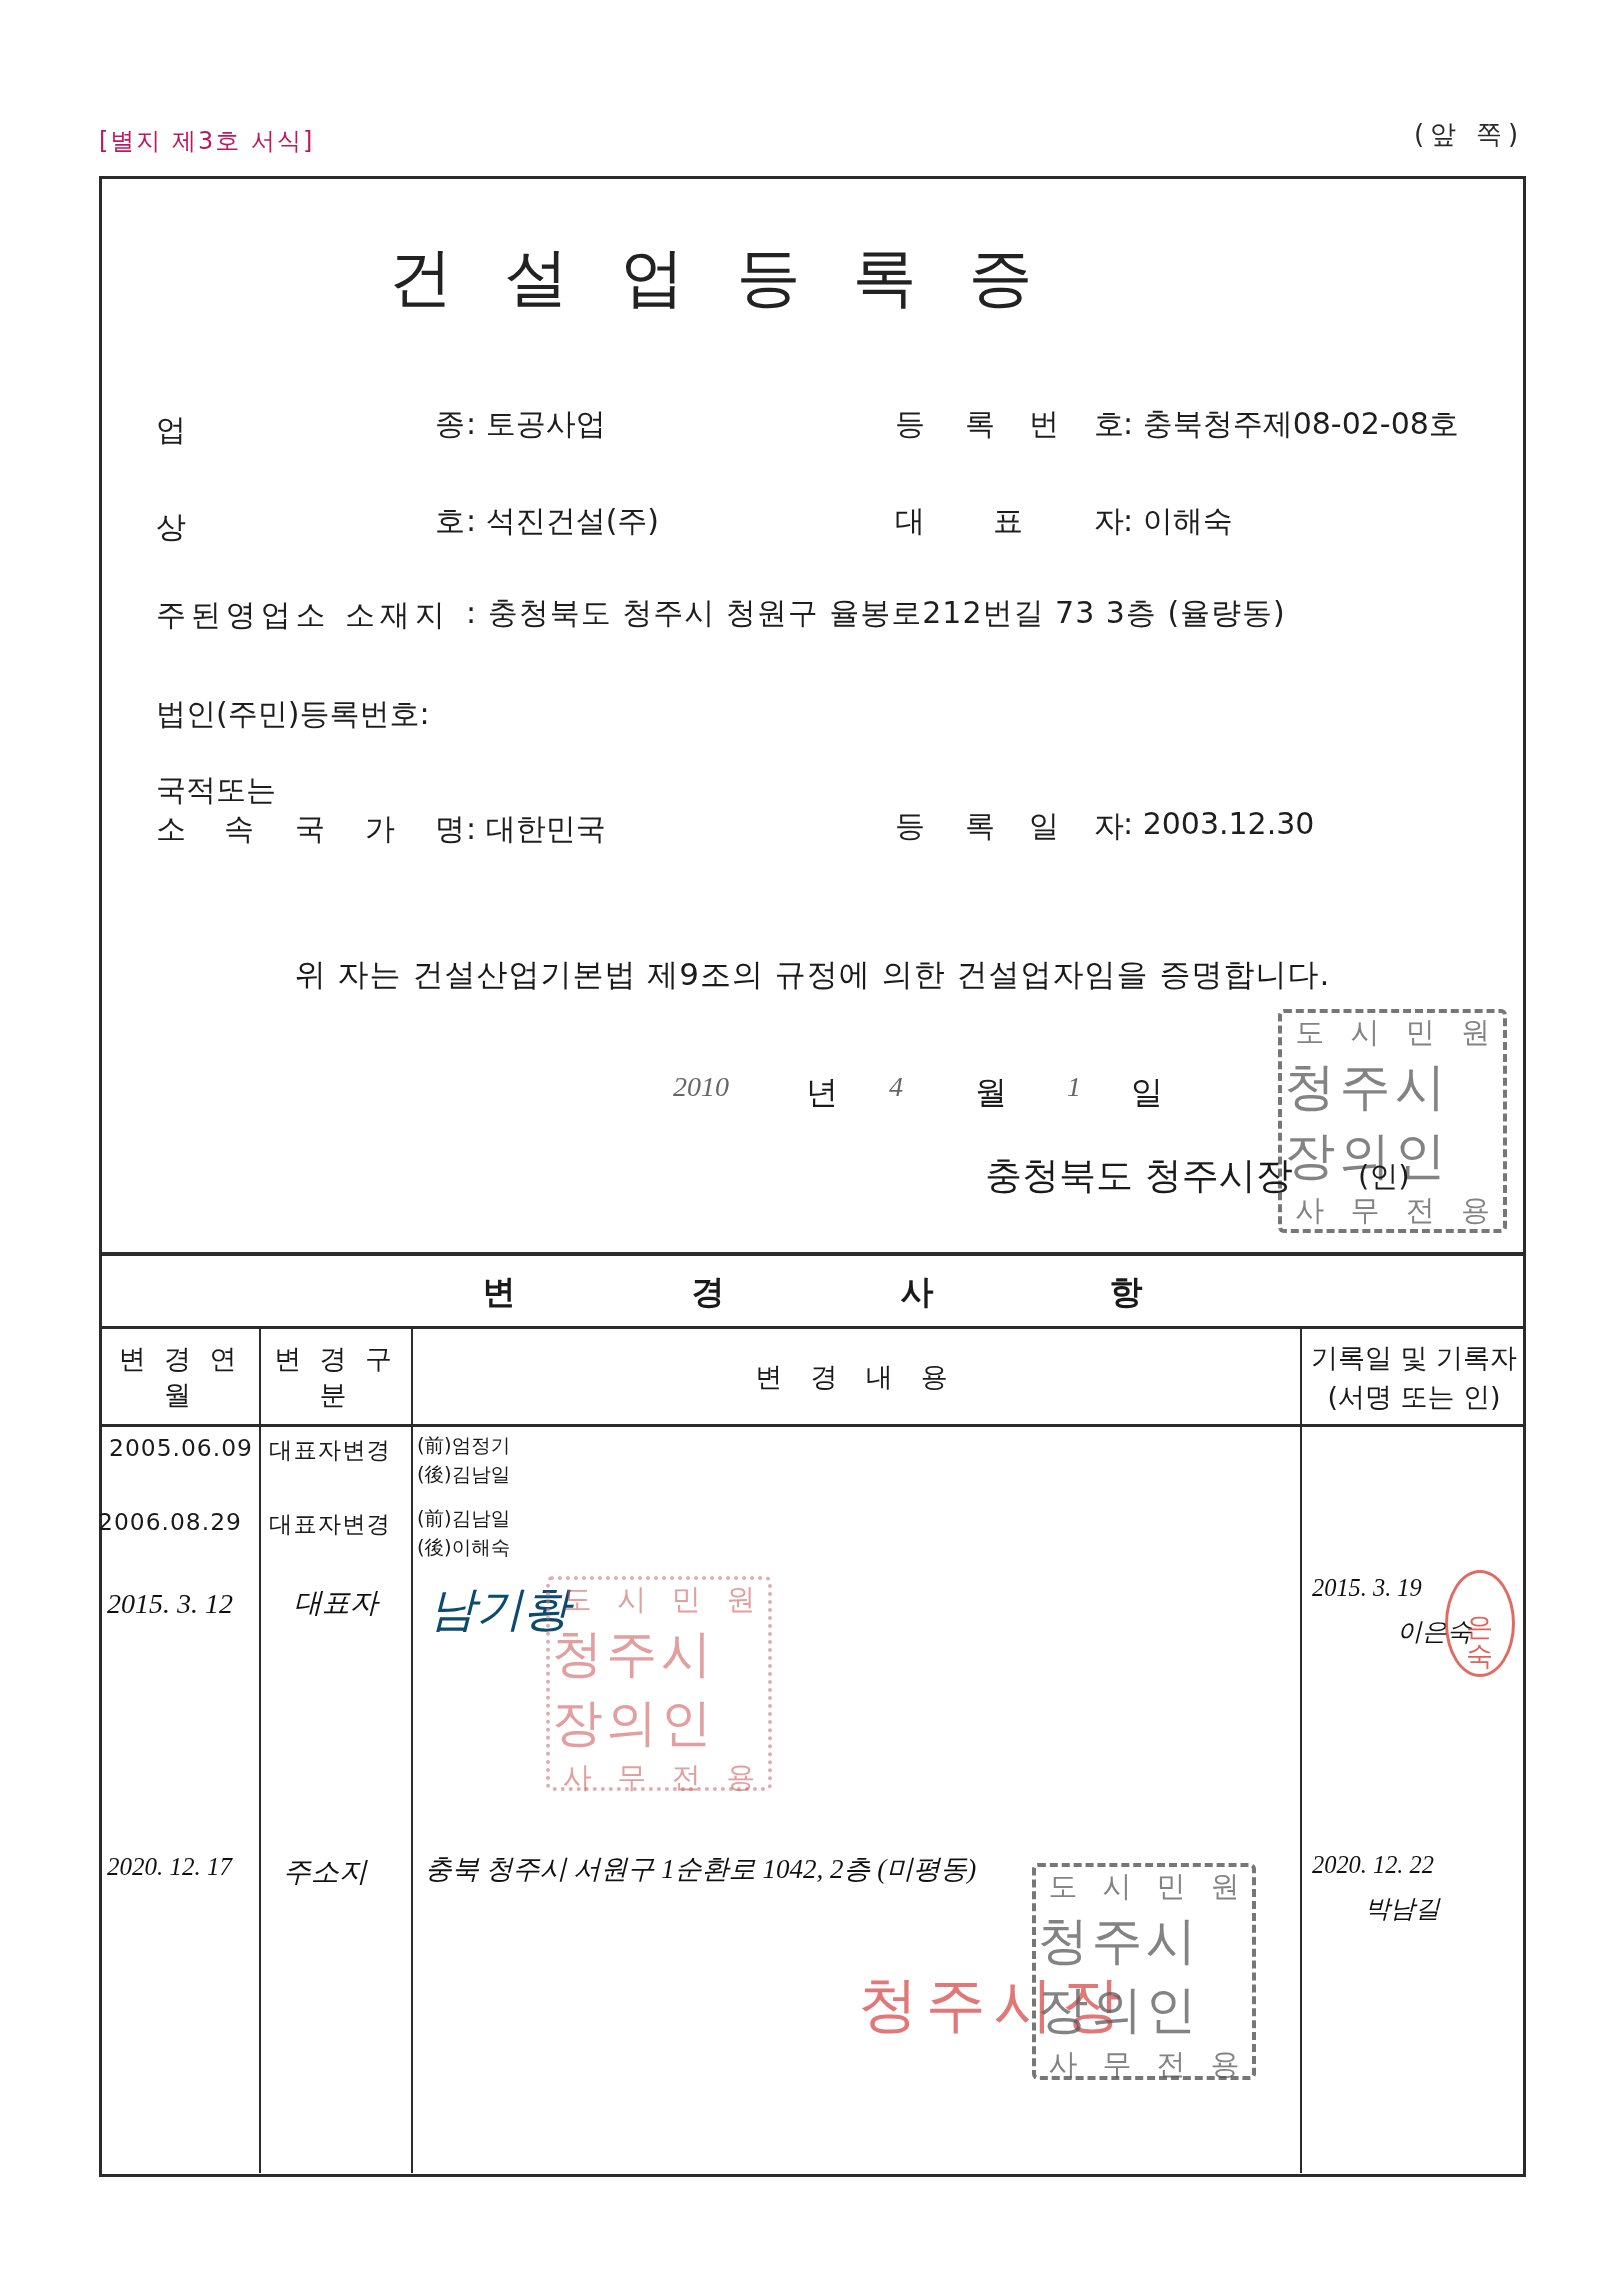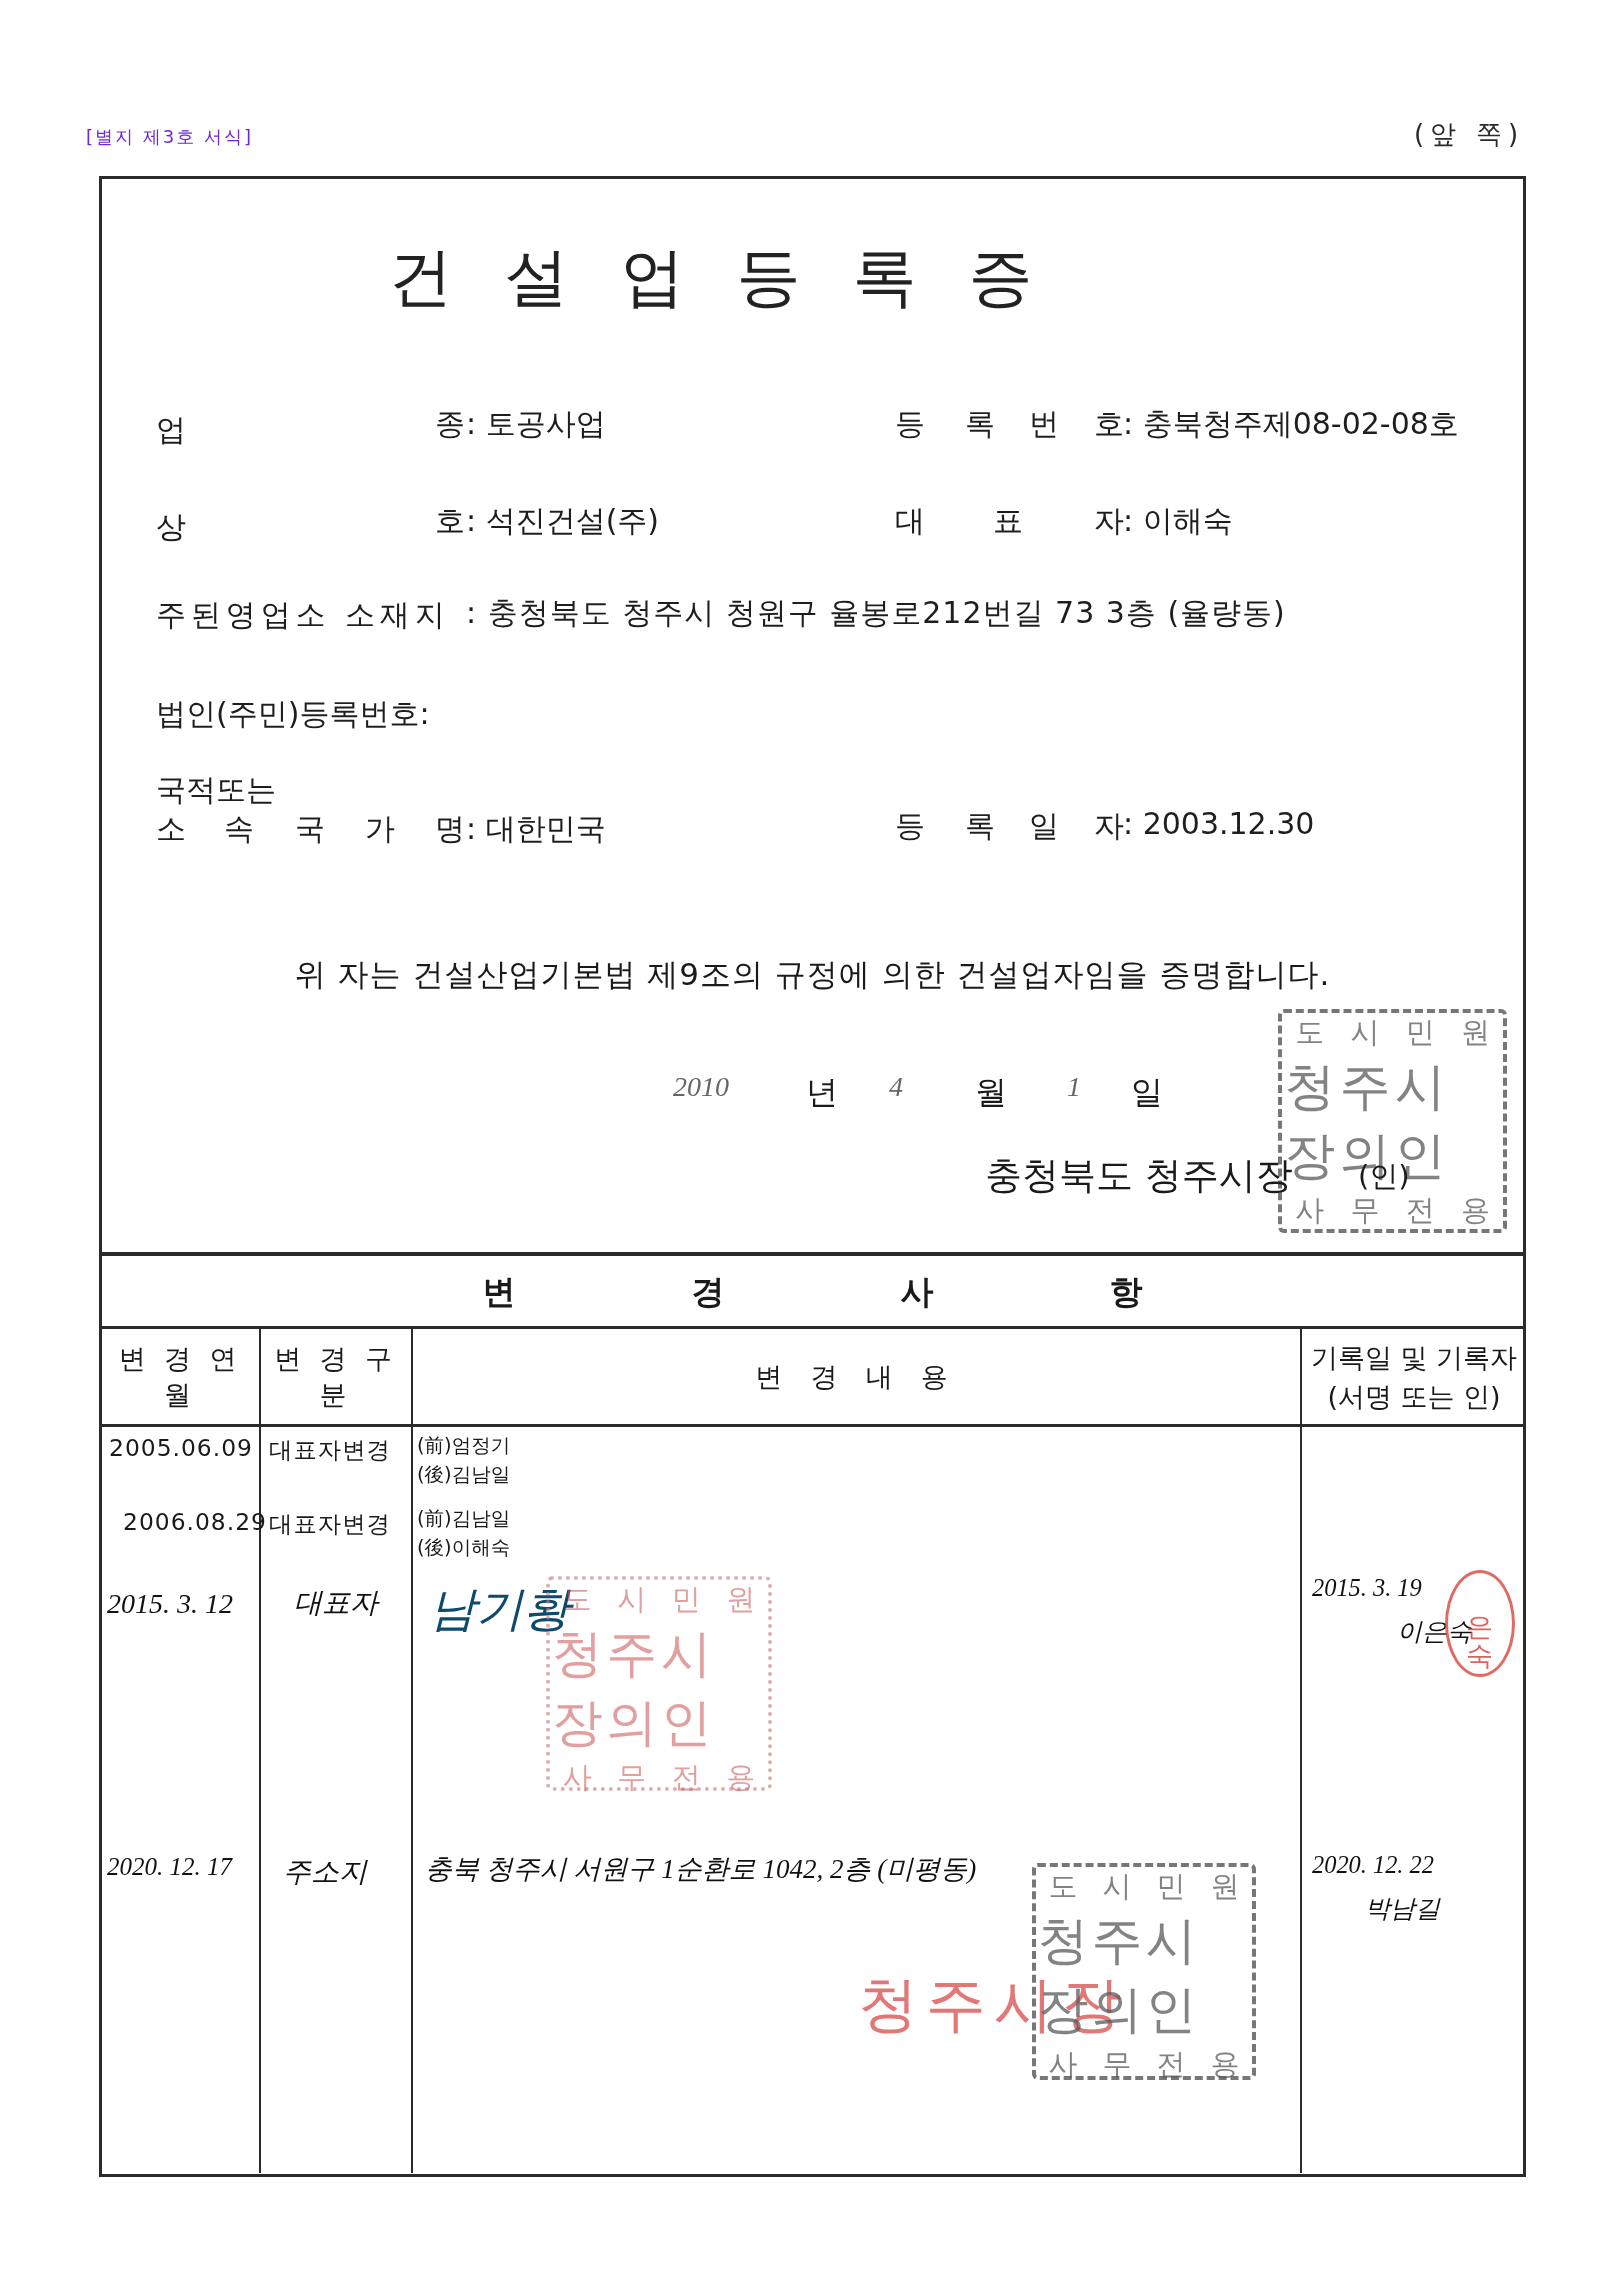--- a/index.html
+++ b/index.html
@@ -1,19 +1,19 @@
 <!DOCTYPE html>
 <html><head>
 <meta charset="utf-8">
 <style>
   html, body { margin: 0; padding: 0; background: #ffffff; }
   body { width: 1621px; height: 2292px; position: relative; overflow: hidden;
          font-family: "DejaVu Sans", "Liberation Sans", sans-serif; color: #1a1a1a; }
   .abs { position: absolute; }
-  .form-no { left: 86px; top: 125px; font-size: 18px; letter-spacing: 2px; color: #6d28d9; }
+  .form-no { left: 99px; top: 125px; font-size: 24px; letter-spacing: 2px; color: #be185d; }
   .side { left: 1414px; top: 117px; font-size: 26px; letter-spacing: 5.9px; color: #2a2a2a; }
 
   .outer { left: 99px; top: 176px; width: 1427px; height: 2001px;
            border: 3.9px solid #2b2b2b; box-sizing: border-box; }
 
   .title { left: 99px; top: 234px; width: 1223px; text-align: center;
            font-family: "DejaVu Serif", "Liberation Serif", serif;
            font-size: 64px; color: #222; letter-spacing: 0; }
   .title span { display: inline-block; margin: 0 26px; }
 
@@ -156,21 +156,21 @@
 <div class="abs th-rec" style="left:1302px;top:1338px;width:224px;">
   <div>기록일 및 기록자</div>
   <div>(서명 또는 인)</div>
 </div>
 
 <div class="abs cell-print" style="left:109px;top:1434px;">2005.06.09</div>
 <div class="abs cell-print" style="left:269px;top:1434px;">대표자변경</div>
 <div class="abs cell-small" style="left:417px;top:1431px;">(前)엄정기</div>
 <div class="abs cell-small" style="left:417px;top:1460px;">(後)김남일</div>
 
-<div class="abs cell-print" style="left:123px;top:1508px;">2006.08.29</div>
+<div class="abs cell-print" style="left:98px;top:1508px;">2006.08.29</div>
 <div class="abs cell-print" style="left:269px;top:1508px;">대표자변경</div>
 <div class="abs cell-small" style="left:417px;top:1504px;">(前)김남일</div>
 <div class="abs cell-small" style="left:417px;top:1533px;">(後)이해숙</div>
 
 <div class="abs hand" style="left:107px;top:1588px;">2015. 3. 12</div>
 <div class="abs hand" style="left:294px;top:1584px;">대표자</div>
 <div class="abs hand-lg" style="left:429px;top:1578px;">남기황</div>
 <div class="abs seal red" style="left:546px;top:1576px;width:226px;height:215px;">
   <span class="sm">도</span>
   <span class="sm">시</span>

